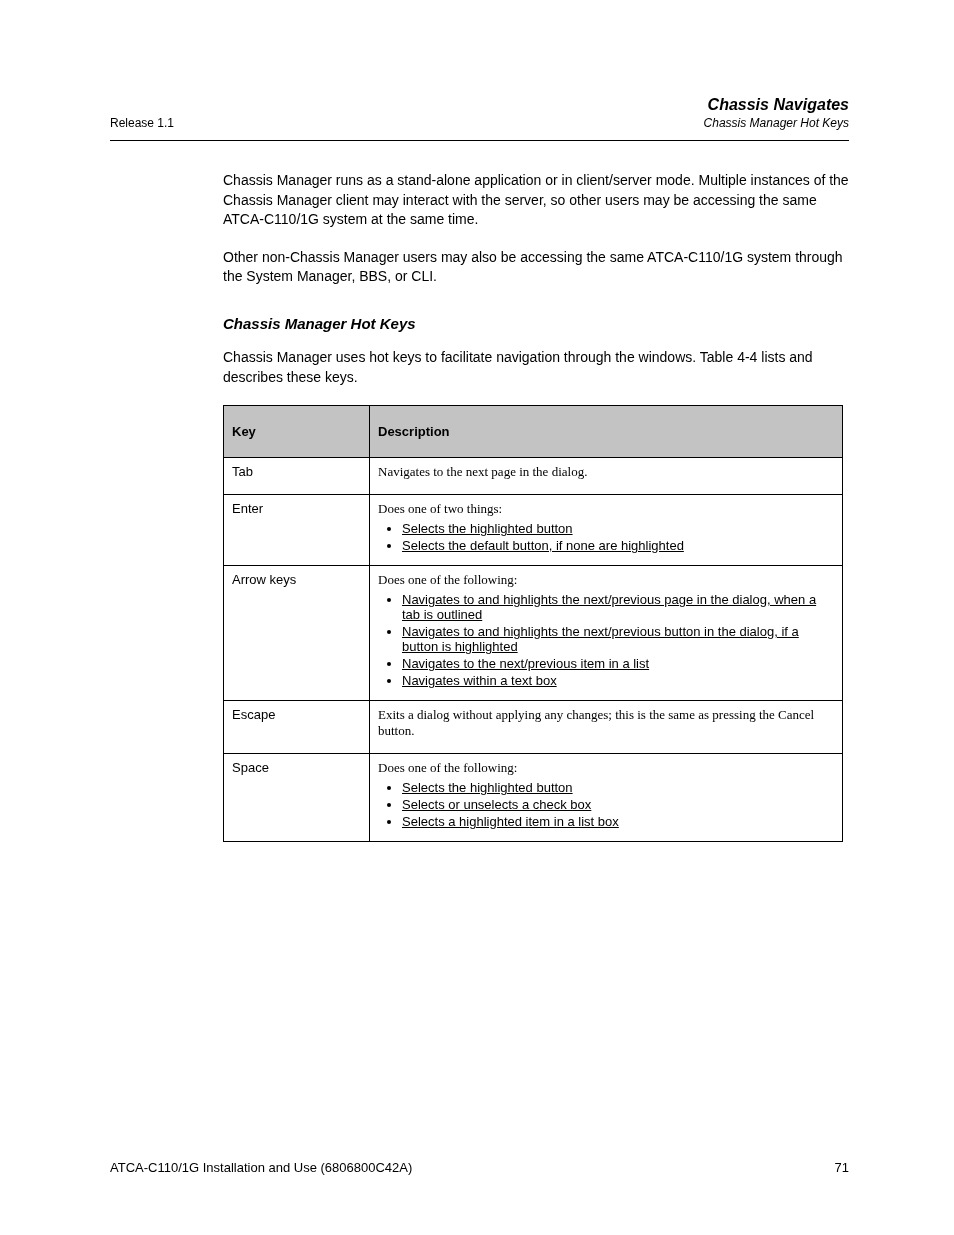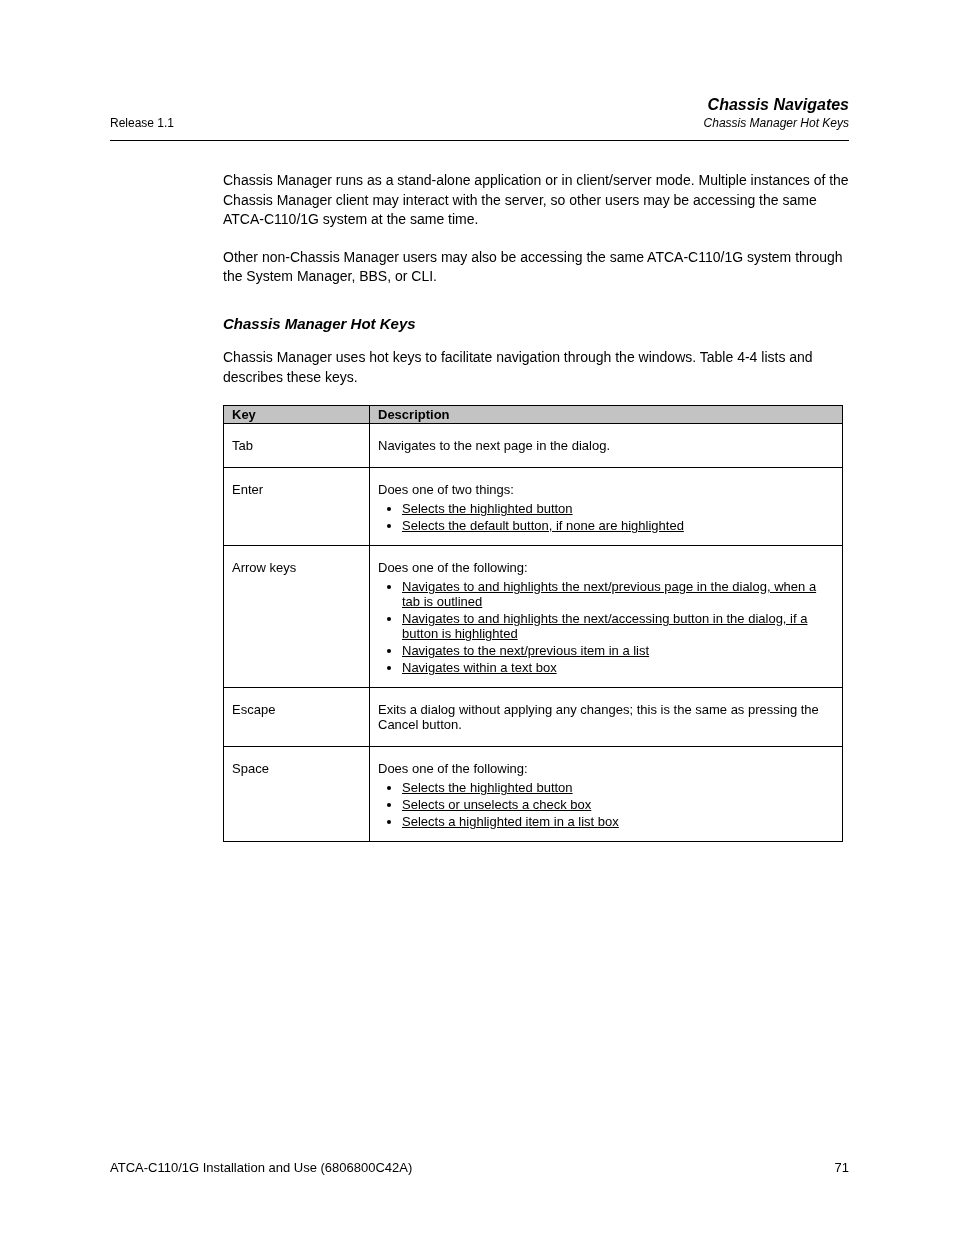--- a/index.html
+++ b/index.html
@@ -10,24 +10,24 @@
   .header-right { position: absolute; right: 0; bottom: 8px; text-align: right; }
   .header-right .line1 { display: block; font-size: 16px; font-weight: bold; font-style: italic; }
   .header-right .line2 { display: block; font-size: 12px; font-style: italic; margin-top: 2px; }
   .rule { border: none; border-top: 1.5px solid #000; margin-top: 2px; margin-bottom: 30px; }
   .body-block { margin-left: 113px; }
   p.para { font-size: 14px; line-height: 1.4; margin-bottom: 18px; }
   h3.subhead { font-size: 15px; font-weight: bold; font-style: italic; margin-top: 28px; margin-bottom: 16px; }
   p.tablecap { font-size: 12px; margin-bottom: 6px; }
   table.hk { border-collapse: collapse; width: 620px; }
   table.hk th, table.hk td { border: 1.2px solid #000; vertical-align: top; font-size: 13px; }
-  table.hk th { background: #c3c3c3; text-align: left; font-weight: bold; padding: 1px 8px; }
-  table.hk td { padding: 14px 8px 10px 8px; }
+  table.hk th { background: #c3c3c3; text-align: left; font-weight: bold; padding: 18px 8px; }
+  table.hk td { padding: 6px 8px 10px 8px; }
   table.hk td.key { width: 146px; }
-  .celltitle { font-weight: normal; display: block; margin-bottom: 4px; }
+  .celltitle { font-weight: normal; display: block; margin-bottom: 4px; font-family: Liberation Serif, serif; }
   ul.bullets { list-style: disc; padding-left: 24px; font-size: 13px; text-decoration: underline; }
   ul.bullets li { margin-bottom: 2px; }
   .footer { position: absolute; bottom: 60px; left: 110px; right: 105px; font-size: 13px; color: #000; display: flex; justify-content: space-between; }
 </style>
 </head>
 <body>
 
 <div class="page">
   <div class="header-bar">
     <span class="header-left">Release 1.1</span>
@@ -68,21 +68,21 @@
                 <li>Selects the default button, if none are highlighted</li>
               </ul>
             </td>
           </tr>
           <tr>
             <td class="key">Arrow keys</td>
             <td>
               <span class="celltitle">Does one of the following:</span>
               <ul class="bullets">
                 <li>Navigates to and highlights the next/previous page in the dialog, when a tab is outlined</li>
-                <li>Navigates to and highlights the next/accessing button in the dialog, if a button is highlighted</li>
+                <li>Navigates to and highlights the next/previous button in the dialog, if a button is highlighted</li>
                 <li>Navigates to the next/previous item in a list</li>
                 <li>Navigates within a text box</li>
               </ul>
             </td>
           </tr>
           <tr>
             <td class="key">Escape</td>
             <td>
               <span class="celltitle">Exits a dialog without applying any changes; this is the same as pressing the Cancel button.</span>
             </td>

